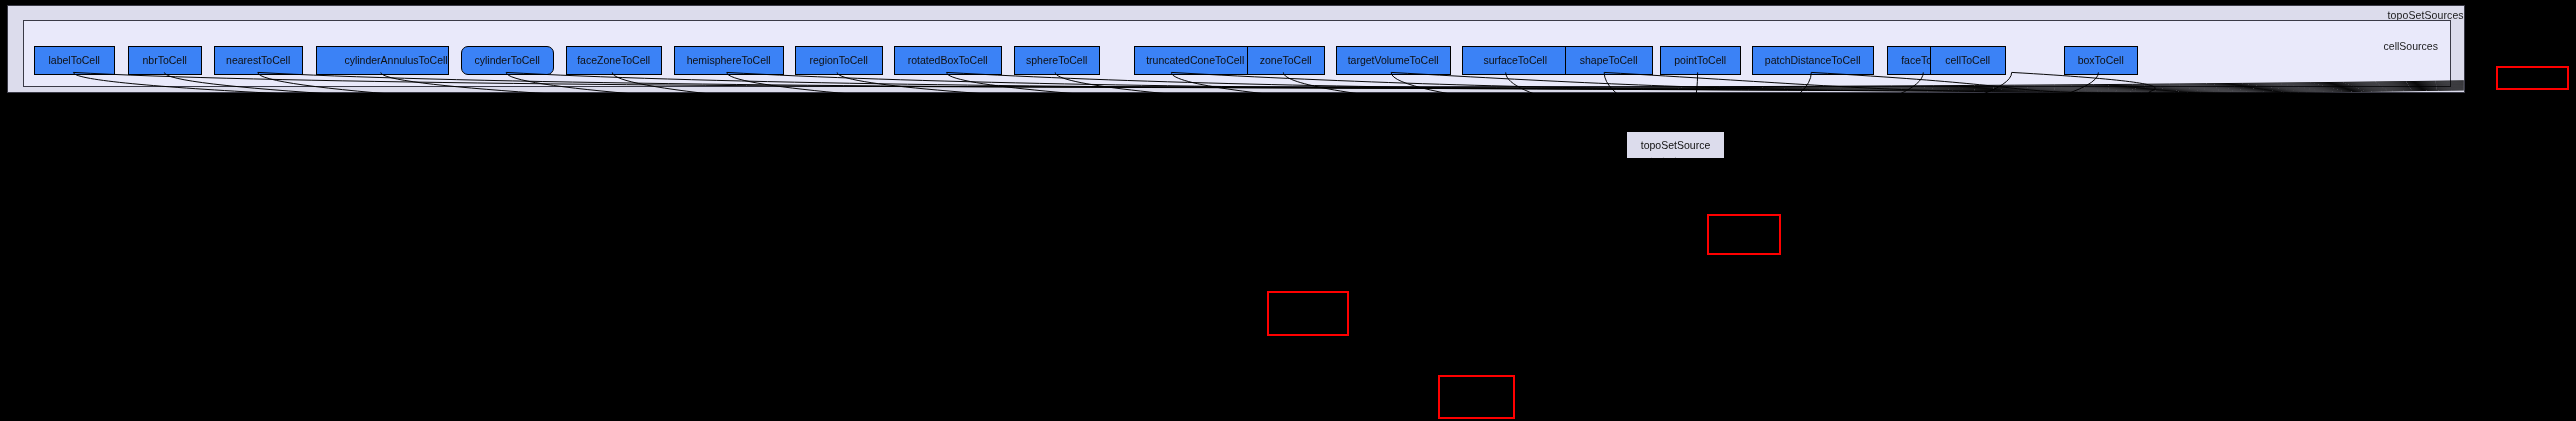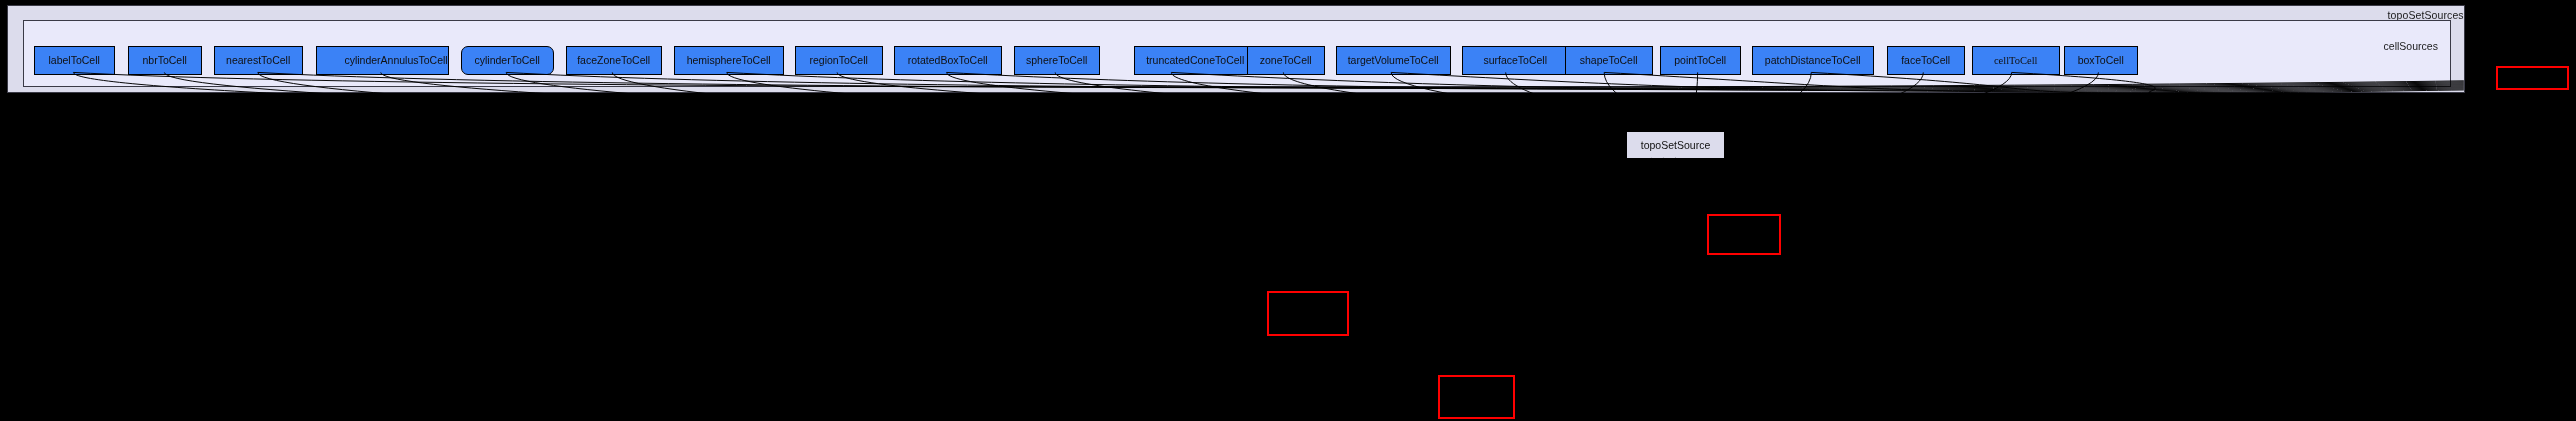--- a/index.html
+++ b/index.html
@@ -175,21 +175,21 @@
           </div>
           <div class="node" style="left: 1636px; width: 81px;">
             <span class="node-label">pointToCell</span>
           </div>
           <div class="node" style="left: 1728px; width: 122px;">
             <span class="node-label">patchDistanceToCell</span>
           </div>
           <div class="node" style="left: 1863px; width: 78px;">
             <span class="node-label">faceToCell</span>
           </div>
-          <div class="node" style="left: 1948px; width: 88px; font-family: Liberation Serif, serif;">
+          <div class="node" style="left: 1906px; width: 76px;">
             <span class="node-label">cellToCell</span>
           </div>
           <div class="node" style="left: 2040px; width: 74px;">
             <span class="node-label">boxToCell</span>
           </div>
         </div>
     </div>
   </div>
 
   <div class="center-wrap">

